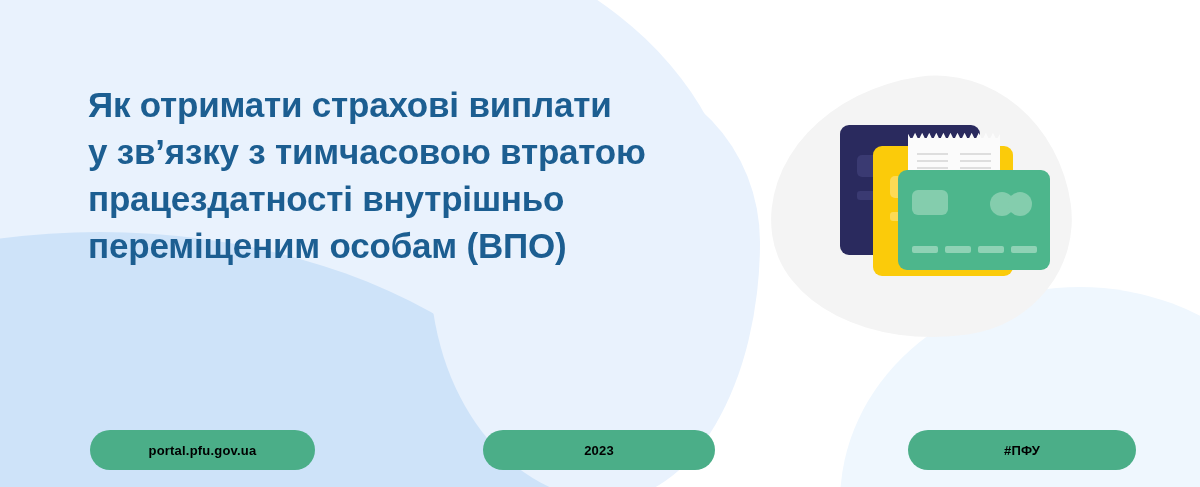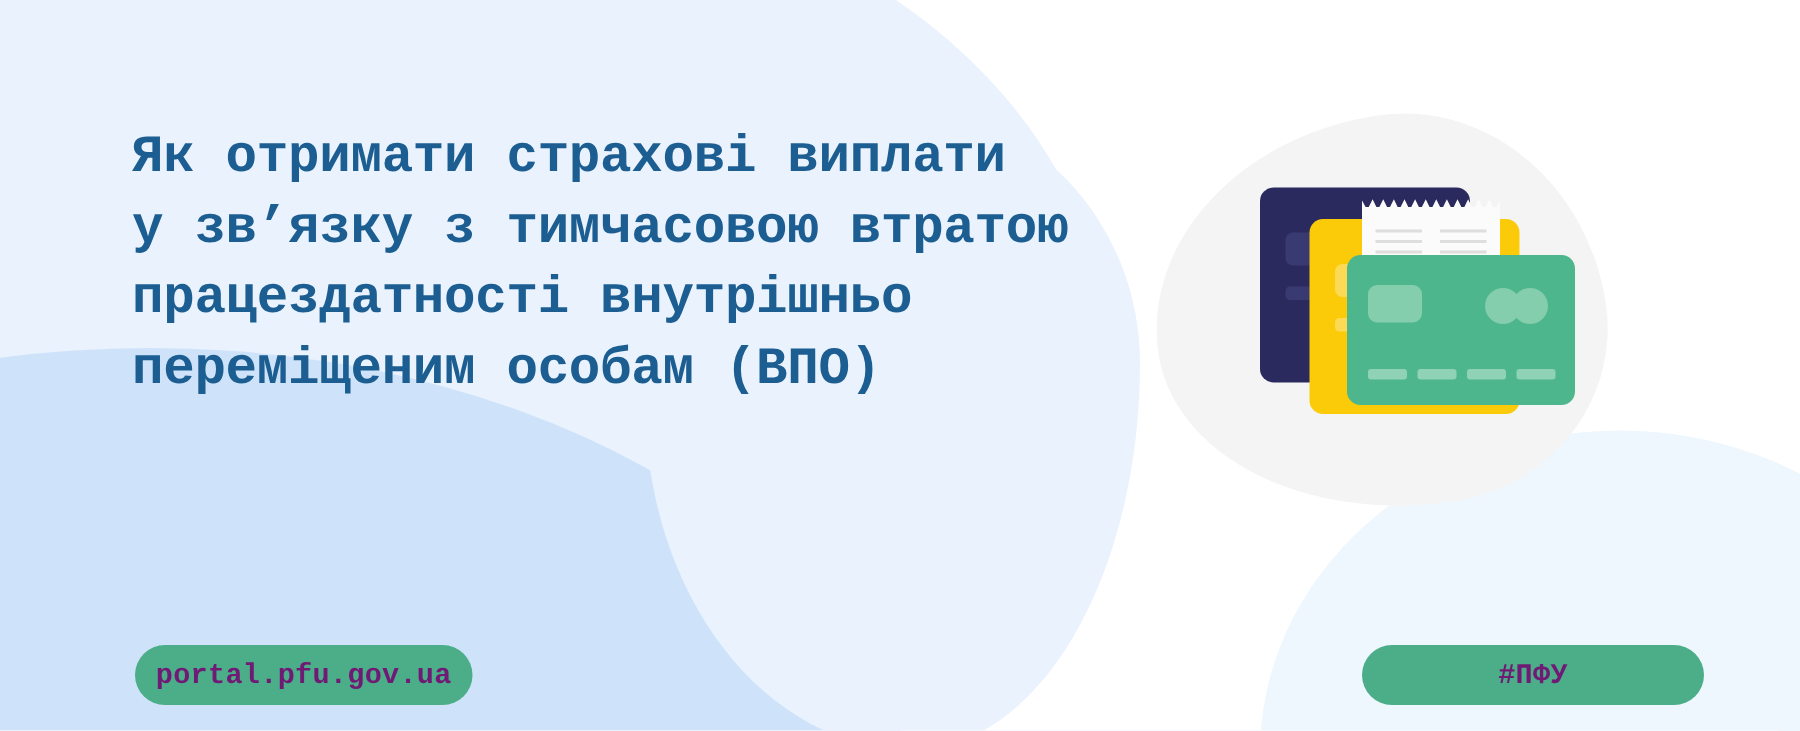--- a/index.html
+++ b/index.html
@@ -6,21 +6,21 @@
     margin: 0;
     padding: 0;
     background: #ffffff;
   }
   #banner {
     position: relative;
     width: 1200px;
     height: 487px;
     overflow: hidden;
     background: #ffffff;
-    font-family: Liberation Mono, monospace;
+    font-family: Liberation Sans, sans-serif;
   }
 
   
   .bg-layer {
     position: absolute;
     inset: 0;
     overflow: hidden;
   }
   .bg-base-blue {
     position: absolute;
@@ -217,22 +217,22 @@
     left: 0;
     top: 430px;
     width: 1200px;
     height: 40px;
   }
   .pill {
     position: absolute;
     height: 40px;
     background: #4bae88;
     border-radius: 20px;
-    color: #701a75;
-    font-size: 19px;
+    color: #000000;
+    font-size: 13px;
     font-weight: bold;
     display: flex;
     align-items: center;
     justify-content: center;
     letter-spacing: 0.2px;
     cursor: pointer;
   }
   .pill-site { left: 90px; width: 225px; }
   .pill-year { left: 483px; width: 232px; }
   .pill-tag  { left: 908px; width: 228px; }
@@ -296,16 +296,17 @@
         <i></i>
           <i></i>
           <i></i>
           <i></i>
       </span>
     </div>
   </div>
 
   <div class="pill-row">
     <div class="pill pill-site">portal.pfu.gov.ua</div>
+    <div class="pill pill-year">2023</div>
     <div class="pill pill-tag">#ПФУ</div>
   </div>
 
 </div>
 
 </body></html>

